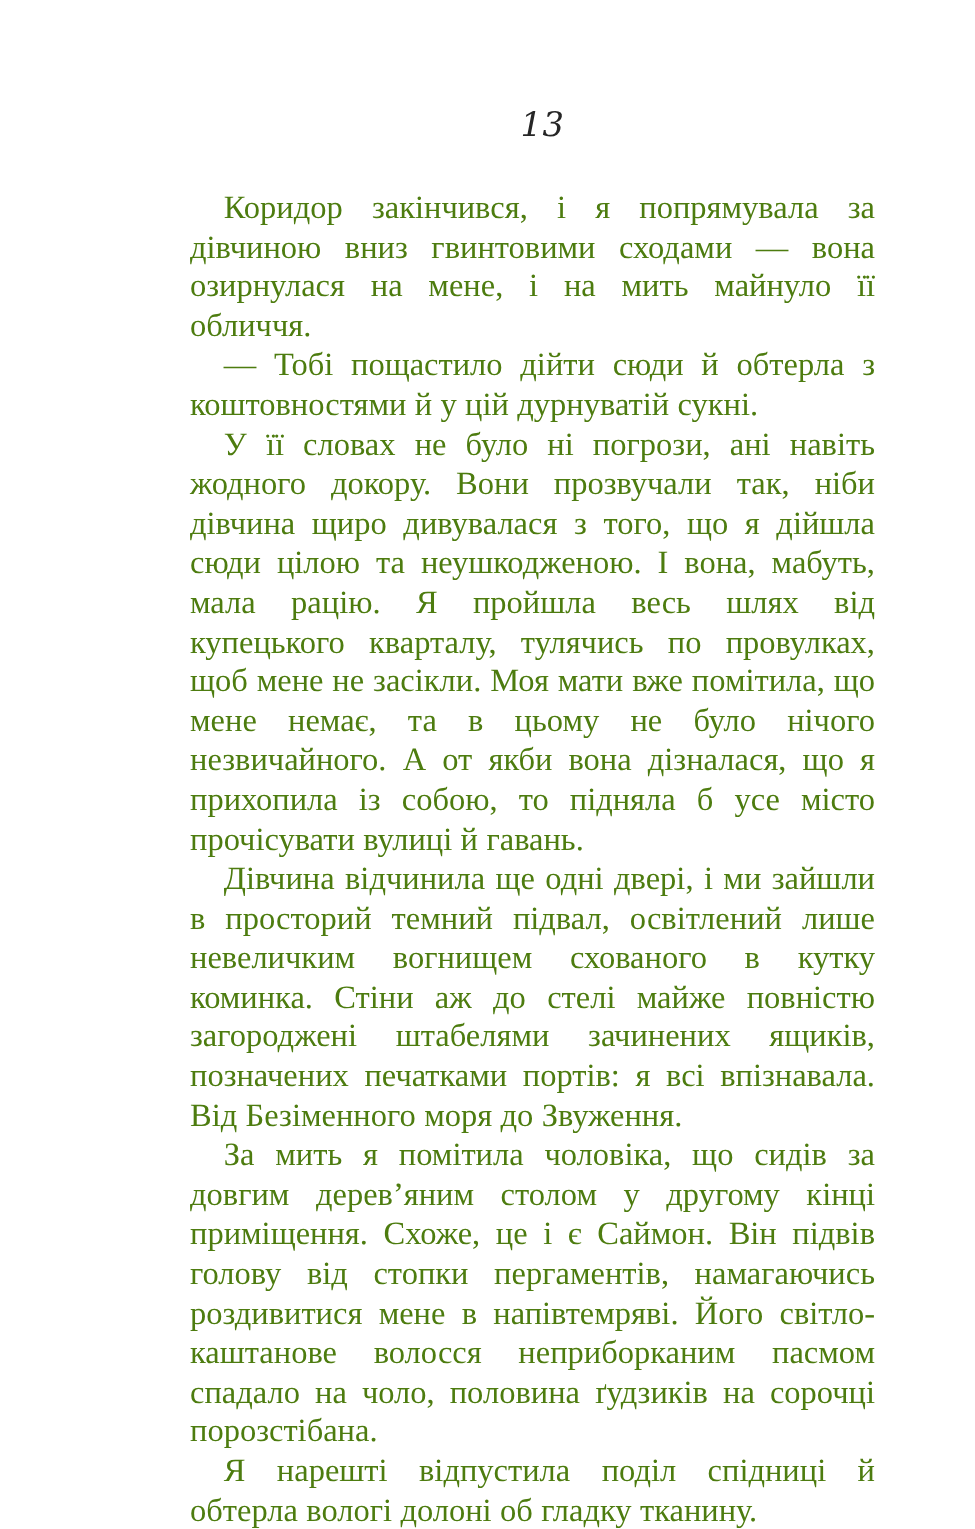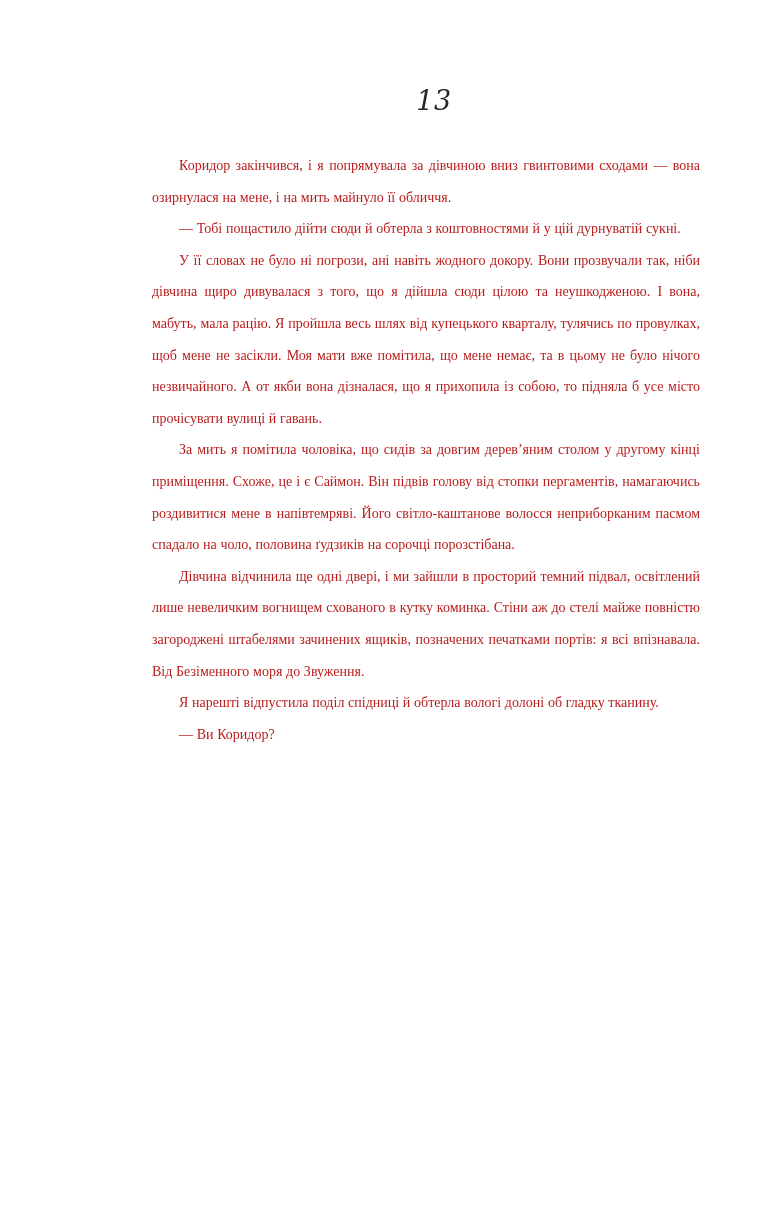--- a/index.html
+++ b/index.html
@@ -44,23 +44,23 @@
     top: 150px;
     width: 548px;
   }
 
   p.para {
     margin: 0;
     padding: 0;
     text-align: justify;
     text-justify: inter-word;
     text-indent: 27px;
-    font-size: 14px;
+    font-size: 26px;
     line-height: 31.6px;
-    color: #b91c1c;
+    color: #4d7c0f;
     hyphens: manual;
     -webkit-hyphens: manual;
     word-spacing: 0.2px;
   }
 
   
   p.para.dialogue {
     text-indent: 27px;
   }
 
@@ -74,20 +74,20 @@
 
 <div class="page" style="background: rgb(255, 255, 255); color: rgb(27, 27, 27);">
 
   <div class="folio">13</div>
 
   <div class="textblock">
 
     <p class="para">Коридор закінчився, і я попрямувала за дівчиною вниз гвинтовими сходами — вона озирнулася на мене, і на мить майнуло її обличчя.</p>
     <p class="para dialogue">— Тобі пощастило дійти сюди й обтерла з коштовностями й у цій дурнуватій сукні.</p>
     <p class="para">У її словах не було ні погрози, ані навіть жодного докору. Вони прозвучали так, ніби дівчина щиро дивувалася з того, що я дійшла сюди цілою та неушкодженою. І вона, мабуть, мала рацію. Я пройшла весь шлях від купецького кварталу, тулячись по провулках, щоб мене не засікли. Моя мати вже помітила, що мене немає, та в цьому не було нічого незвичайного. А от якби вона дізналася, що я прихопила із собою, то підняла б усе місто прочісувати вулиці й гавань.</p>
+    <p class="para">Дівчина відчинила ще одні двері, і ми зайшли в просторий темний підвал, освітлений лише невеличким вогнищем схованого в кутку коминка. Стіни аж до стелі майже повністю загороджені штабелями зачинених ящиків, позначених печатками портів: я всі впізнавала. Від Безіменного моря до Звуження.</p>
     <p class="para">За мить я помітила чоловіка, що сидів за довгим дерев’яним столом у другому кінці приміщення. Схоже, це і є Саймон. Він підвів голову від стопки пергаментів, намагаючись роздивитися мене в напівтемряві. Його світло-каштанове волосся неприборканим пасмом спадало на чоло, половина ґудзиків на сорочці порозстібана.</p>
-    <p class="para">Дівчина відчинила ще одні двері, і ми зайшли в просторий темний підвал, освітлений лише невеличким вогнищем схованого в кутку коминка. Стіни аж до стелі майже повністю загороджені штабелями зачинених ящиків, позначених печатками портів: я всі впізнавала. Від Безіменного моря до Звуження.</p>
     <p class="para">Я нарешті відпустила поділ спідниці й обтерла вологі долоні об гладку тканину.</p>
     <p class="para dialogue">— Ви Коридор?</p>
 
   </div>
 
 </div>
 
 </body></html>

